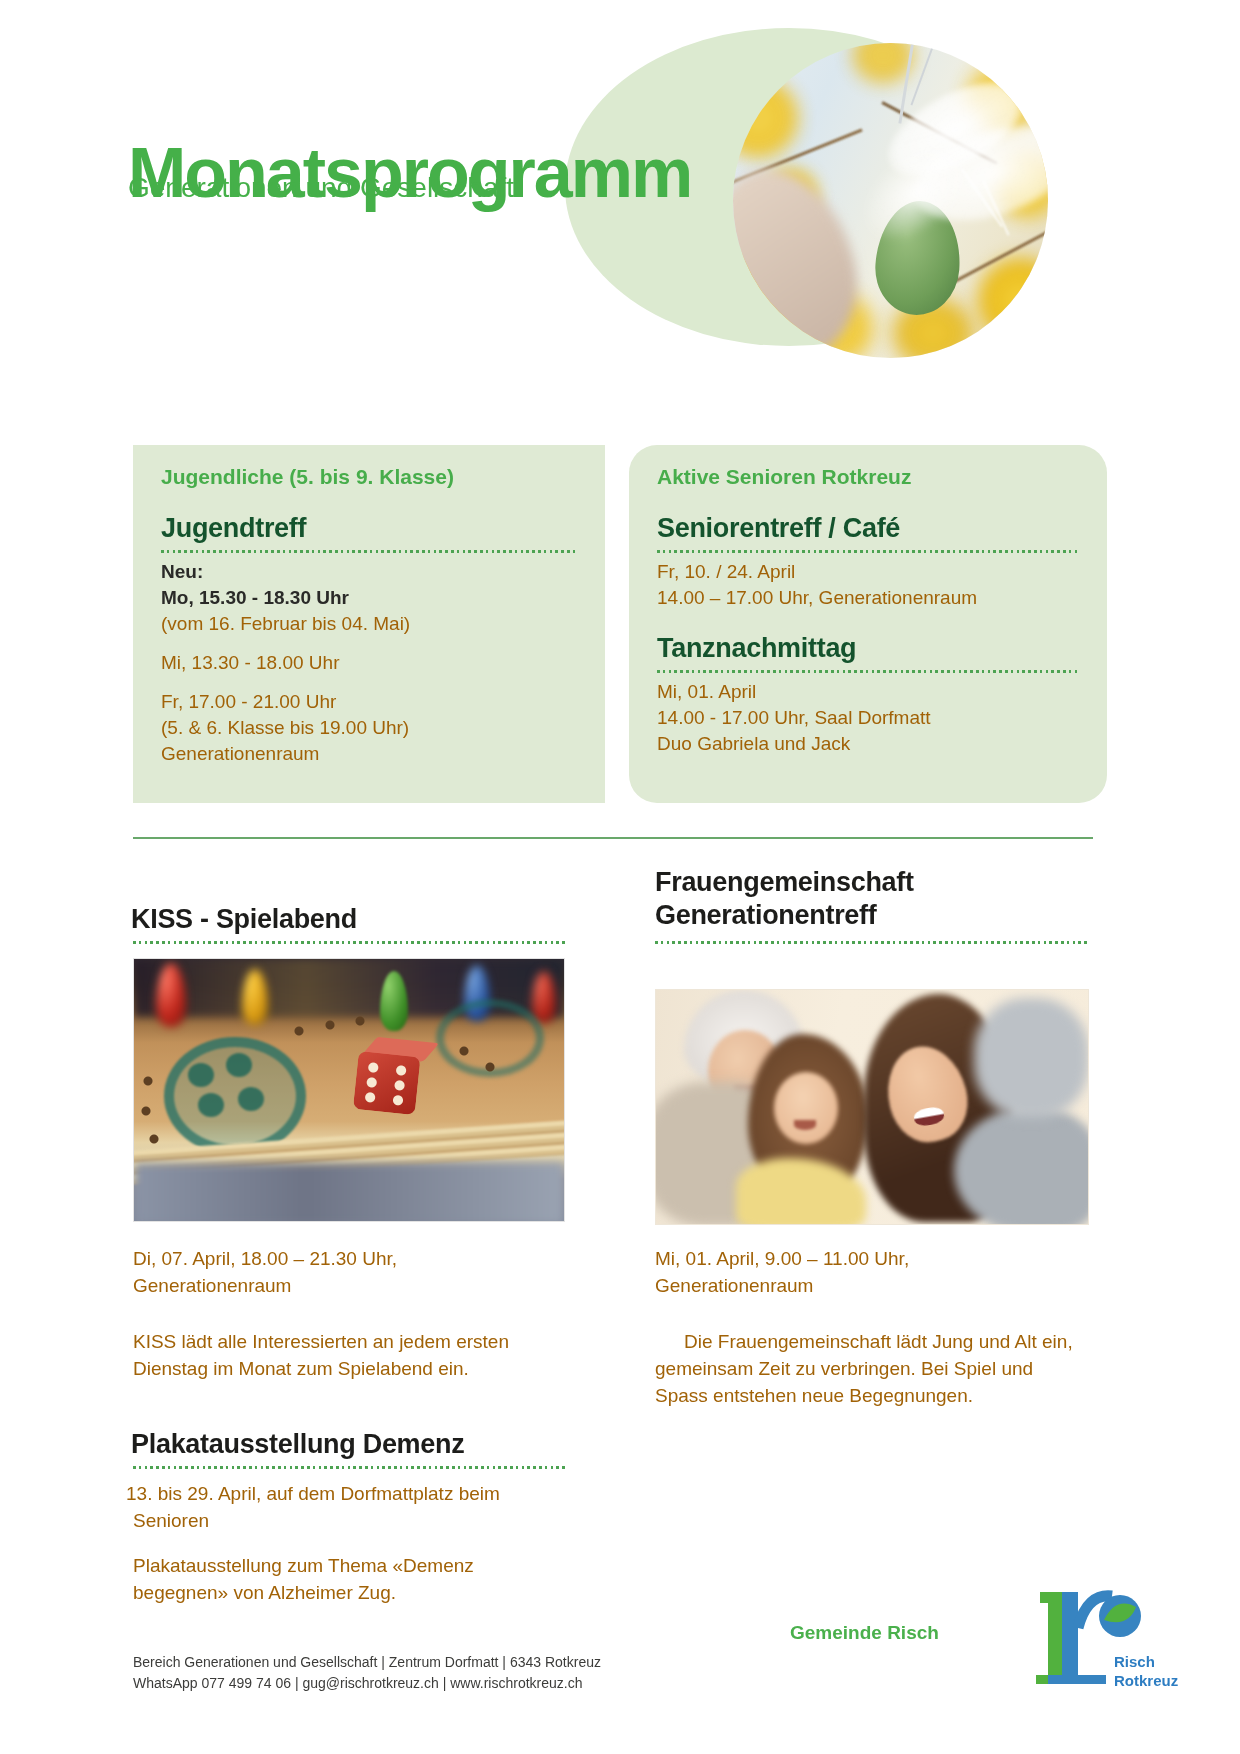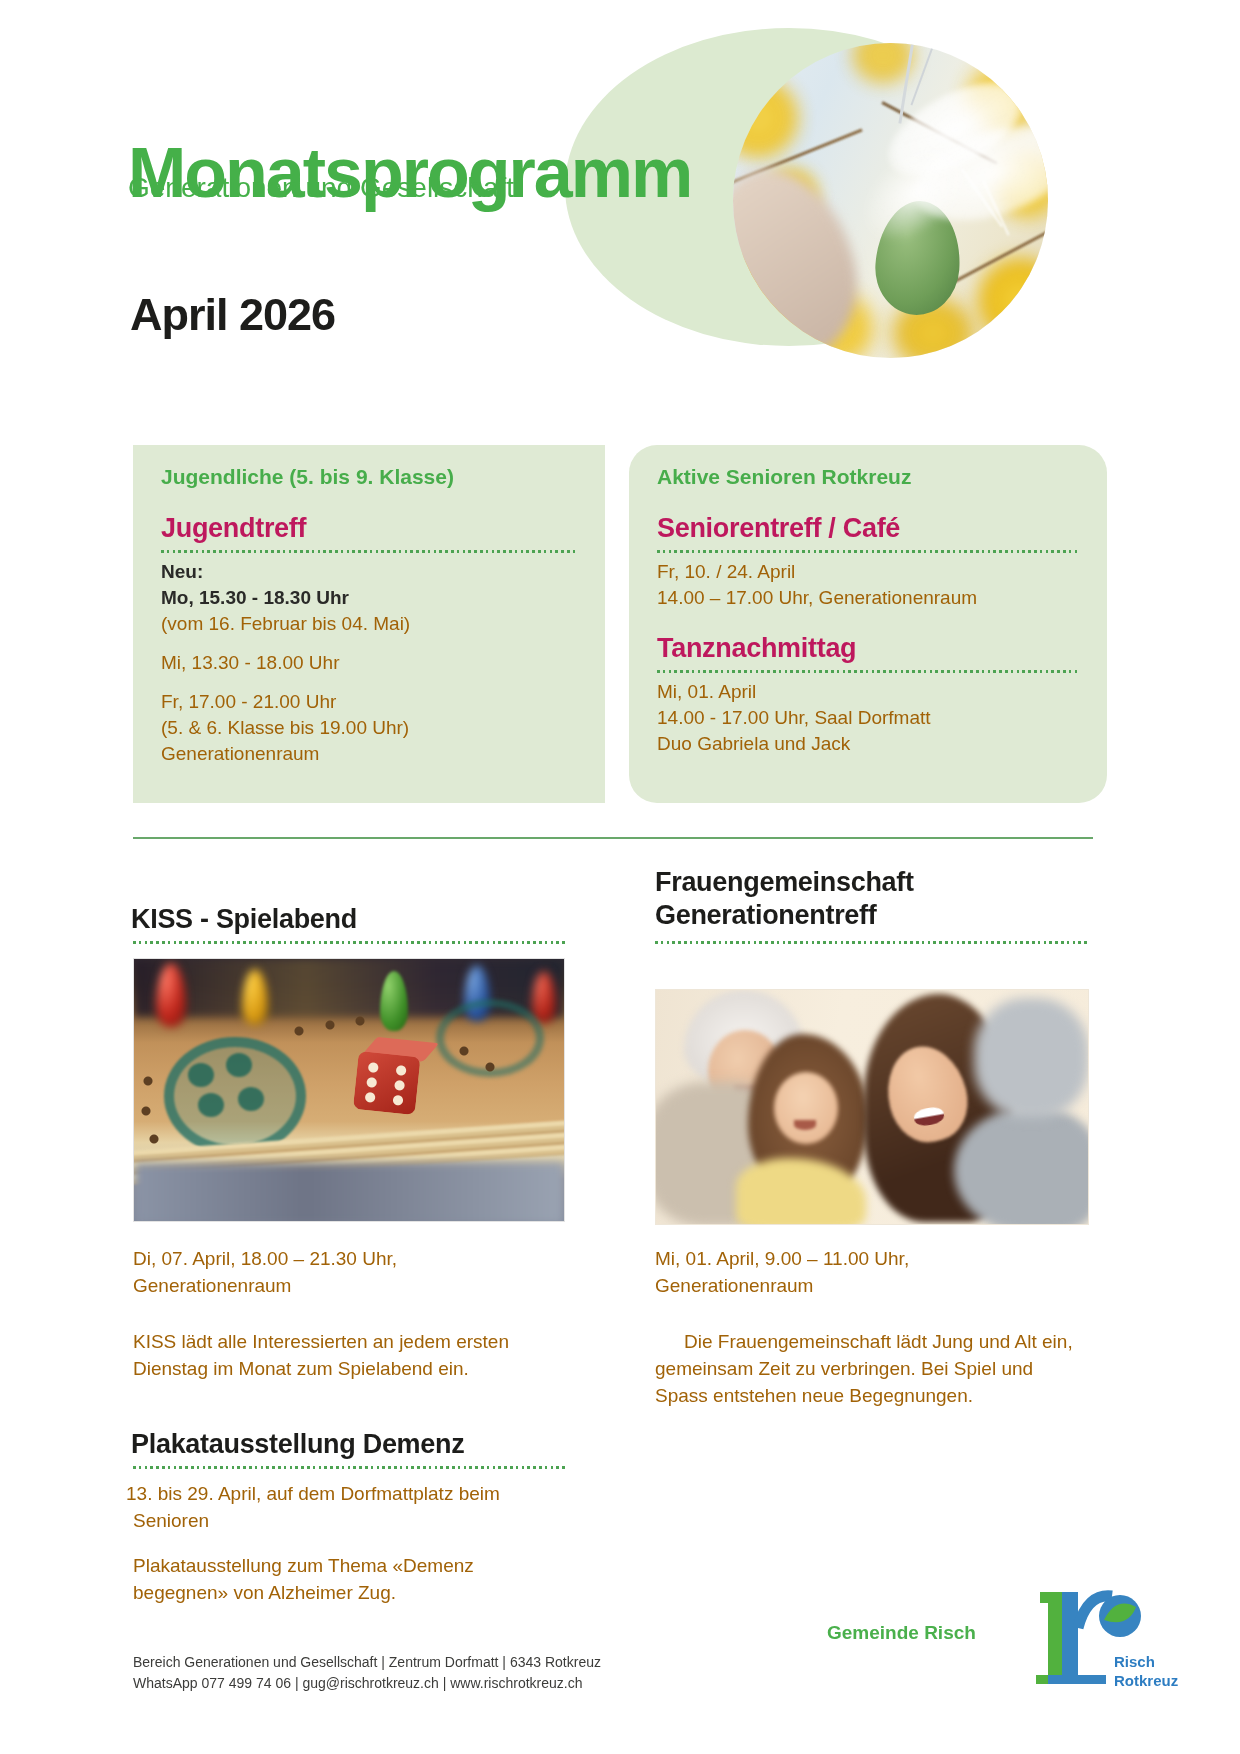--- a/index.html
+++ b/index.html
@@ -12,21 +12,21 @@
   .page-subtitle{left:128px;top:172px;font-size:28px;font-weight:400;color:#45b049;z-index:3;}
   .month{left:130px;top:289px;font-size:45px;font-weight:700;letter-spacing:-1px;color:#1d1d1b;}
   .photo-circle{left:733px;top:43px;width:315px;height:315px;border-radius:50%;overflow:hidden;z-index:2;
     background:linear-gradient(115deg,#e6edf2 0%,#dbe7ee 25%,#f0efe2 55%,#ece5cb 80%,#e0d7b6 100%);}
   .blob{position:absolute;border-radius:50%;}
   
   .greenbox{top:445px;height:358px;background:#dfead4;box-sizing:border-box;padding:20px 28px;}
   .box-youth{left:133px;width:472px;}
   .box-seniors{left:629px;width:478px;border-radius:28px;}
   .box-cat{font-size:21px;font-weight:700;color:#47ad4b;margin:0;}
-  .box-h{font-size:27px;font-weight:700;color:#be185d;letter-spacing:-0.3px;margin:0;}
+  .box-h{font-size:27px;font-weight:700;color:#14532d;letter-spacing:-0.3px;margin:0;}
   .mt-title{margin-top:24px;}
   .mt-title2{margin-top:22px;}
   .dotline{height:3px;margin-top:6px;
     background-image:repeating-linear-gradient(90deg,#4da352 0 2.6px,transparent 2.6px 5.8px);}
   .line{font-size:19px;line-height:26px;color:#a16207;}
   .b{font-weight:700;color:#2a2a28;}
   .gap13{margin-top:13px;}
   .gap12{margin-top:6px;}
   
   .divider{left:133px;top:837px;width:960px;height:2px;background:#69a86b;}
@@ -70,21 +70,20 @@
 
     <div class="abs" style="left:148px;top:50px;width:150px;height:72px;border-radius:50%;background:radial-gradient(rgba(255,255,255,.98),rgba(255,255,255,.7) 60%,rgba(255,255,255,0) 78%);transform:rotate(-28deg);filter:blur(2px);"></div>
     <div class="abs" style="left:178px;top:88px;width:165px;height:85px;border-radius:50%;background:radial-gradient(rgba(255,255,255,.96),rgba(255,255,255,.65) 62%,rgba(255,255,255,0) 80%);transform:rotate(-18deg);filter:blur(3px);"></div>
     <div class="abs" style="left:125px;top:115px;width:115px;height:70px;border-radius:50%;background:radial-gradient(rgba(255,255,255,.95),rgba(255,255,255,0) 75%);transform:rotate(-40deg);filter:blur(4px);"></div>
     <div class="abs" style="left:248px;top:120px;width:2px;height:70px;background:rgba(255,255,255,.85);transform:rotate(-35deg);filter:blur(1px);"></div>
     <div class="abs" style="left:262px;top:135px;width:2px;height:60px;background:rgba(255,255,255,.8);transform:rotate(-25deg);filter:blur(1px);"></div>
   </div>
 
   <h1 class="abs page-title">Monatsprogramm</h1>
   <div class="abs page-subtitle">Generationen und Gesellschaft</div>
-  <div class="abs month">April 2026</div>
 
   <section class="abs greenbox box-youth">
     <div class="box-cat">Jugendliche (5. bis 9. Klasse)</div>
     <div class="box-h mt-title">Jugendtreff</div>
     <div class="dotline"></div>
     <div class="line b gap12">Neu:</div>
     <div class="line b">Mo, 15.30 - 18.30 Uhr</div>
     <div class="line">(vom 16. Februar bis 04. Mai)</div>
     <div class="line gap13">Mi, 13.30 - 18.00 Uhr</div>
     <div class="line gap13">Fr, 17.00 - 21.00 Uhr</div>
@@ -187,21 +186,21 @@
 
   <h2 class="abs sec-h" style="left:131px;top:1428px;margin:0;">Plakatausstellung Demenz</h2>
   <div class="abs dotline" style="left:133px;top:1466px;width:432px;margin:0;"></div>
   <div class="abs line" style="left:126px;top:1480px;line-height:27px;">13. bis 29. April, auf dem Dorfmattplatz beim</div>
   <div class="abs line" style="left:133px;top:1507px;line-height:27px;">Senioren</div>
   <div class="abs line" style="left:133px;top:1552px;line-height:27px;">Plakatausstellung zum Thema «Demenz</div>
   <div class="abs line" style="left:133px;top:1579px;line-height:27px;">begegnen» von Alzheimer Zug.</div>
 
   <div class="abs footer-text" style="left:133px;top:1652px;">Bereich Generationen und Gesellschaft | Zentrum Dorfmatt | 6343 Rotkreuz</div>
   <div class="abs footer-text" style="left:133px;top:1673px;">WhatsApp 077 499 74 06 | gug@rischrotkreuz.ch | www.rischrotkreuz.ch</div>
-  <div class="abs gemeinde" style="left:827px;top:1622px;">Gemeinde Risch</div>
+  <div class="abs gemeinde" style="left:790px;top:1622px;">Gemeinde Risch</div>
 
   <div class="abs" style="left:1036px;top:1586px;width:160px;height:112px;">
     <svg width="160" height="112" viewBox="0 0 160 112">
       <rect x="4" y="6" width="24" height="11" fill="#52b13e"></rect>
       <rect x="12" y="6" width="14" height="92" fill="#52b13e"></rect>
       <rect x="26" y="6" width="16" height="92" fill="#3784c1"></rect>
       <rect x="0" y="89" width="12" height="9" fill="#52b13e"></rect>
       <rect x="12" y="89" width="58" height="9" fill="#3784c1"></rect>
       <path d="M42 42 C 48 18, 60 8, 76 10" fill="none" stroke="#3784c1" stroke-width="11"></path>
       <circle cx="84" cy="30" r="21" fill="#3784c1"></circle>

